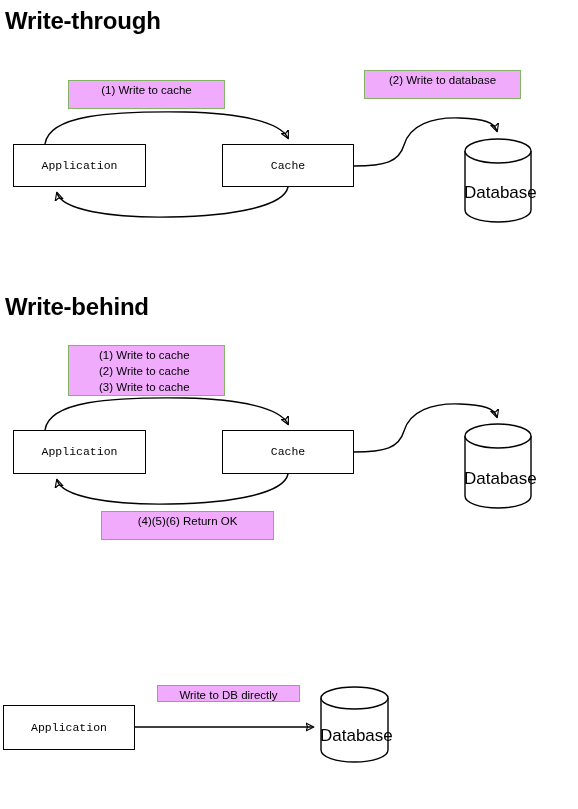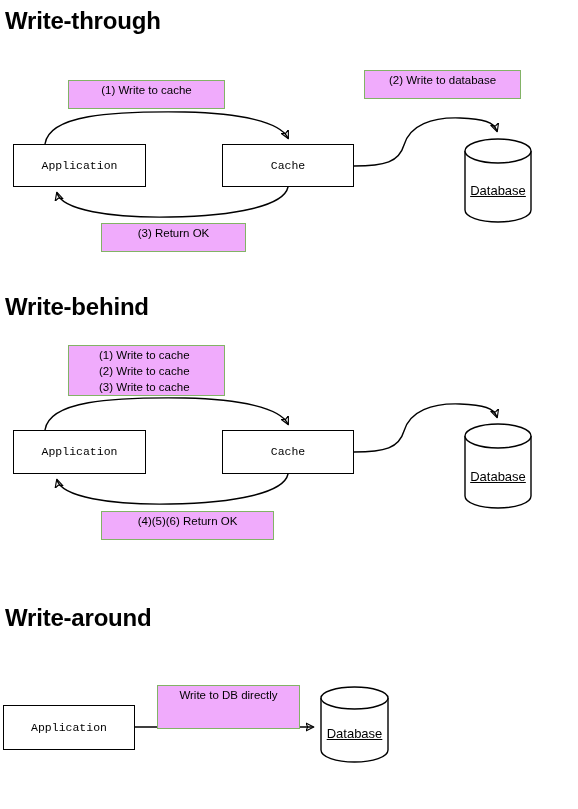--- a/index.html
+++ b/index.html
@@ -48,24 +48,23 @@
     line-height: 1.2;
   }
   .cyl-wrap {
     position: absolute;
   }
   .cyl-label {
     position: absolute;
     width: 100%;
     text-align: center;
     font-family: "Liberation Sans", sans-serif;
-    font-size: 13px;
+    font-size: 17px;
     color: #000000;
     pointer-events: none;
-    text-decoration: underline;
   }
   .note {
     position: absolute;
     background: #f0abfc;
     border: 1px solid #82b366;
     box-sizing: border-box;
     display: flex;
     align-items: flex-start;
     justify-content: center;
     font-family: "Liberation Sans", sans-serif;
@@ -166,23 +165,20 @@
   </div>
 
   <div class="cyl-wrap cyl" style="left:464px; top:138px; width:68px; height:85px;">
     <svg width="68" height="85" viewBox="0 0 68 85">
       <path d="M 1 13 L 1 72 C 1 79 16 84 34 84 C 52 84 67 79 67 72 L 67 13"></path>
       <ellipse cx="34" cy="13" rx="33" ry="12"></ellipse>
     </svg>
     <span class="cyl-label" style="top:45px;">Database</span>
   </div>
 
-  <div class="note" style="left:101px; top:223px; width:145px; height:29px;">
-    <span class="lines">(3) Return OK</span>
-  </div>
 
   <div class="section-title" style="left:5px; top:293px;">Write-behind</div>
 
   <div class="note left-align" style="left:68px; top:345px; width:157px; height:51px;">
     <span class="lines">(1) Write to cache
 (2) Write to cache
 (3) Write to cache</span>
   </div>
 
 
@@ -199,23 +195,22 @@
       <path d="M 1 13 L 1 73 C 1 80 16 85 34 85 C 52 85 67 80 67 73 L 67 13"></path>
       <ellipse cx="34" cy="13" rx="33" ry="12"></ellipse>
     </svg>
     <span class="cyl-label" style="top:46px;">Database</span>
   </div>
 
   <div class="note" style="left:101px; top:511px; width:173px; height:29px;">
     <span class="lines">(4)(5)(6) Return OK</span>
   </div>
 
-  <div class="section-title" style="left:5px; top:604px;">Write-around</div>
-
-  <div class="note" style="left:157px; top:685px; width:143px; height:44px;">
+
+  <div class="note" style="left:157px; top:685px; width:143px; height:17px;">
     <span class="lines">Write to DB directly</span>
   </div>
 
   <div class="node-box" style="left:3px; top:705px; width:132px; height:45px;">
     <span class="node-label">Application</span>
   </div>
 
   <div class="cyl-wrap cyl" style="left:320px; top:686px; width:69px; height:77px;">
     <svg width="69" height="77" viewBox="0 0 69 77">
       <path d="M 1 12 L 1 64 C 1 71 16 76 34.5 76 C 53 76 68 71 68 64 L 68 12"></path>

